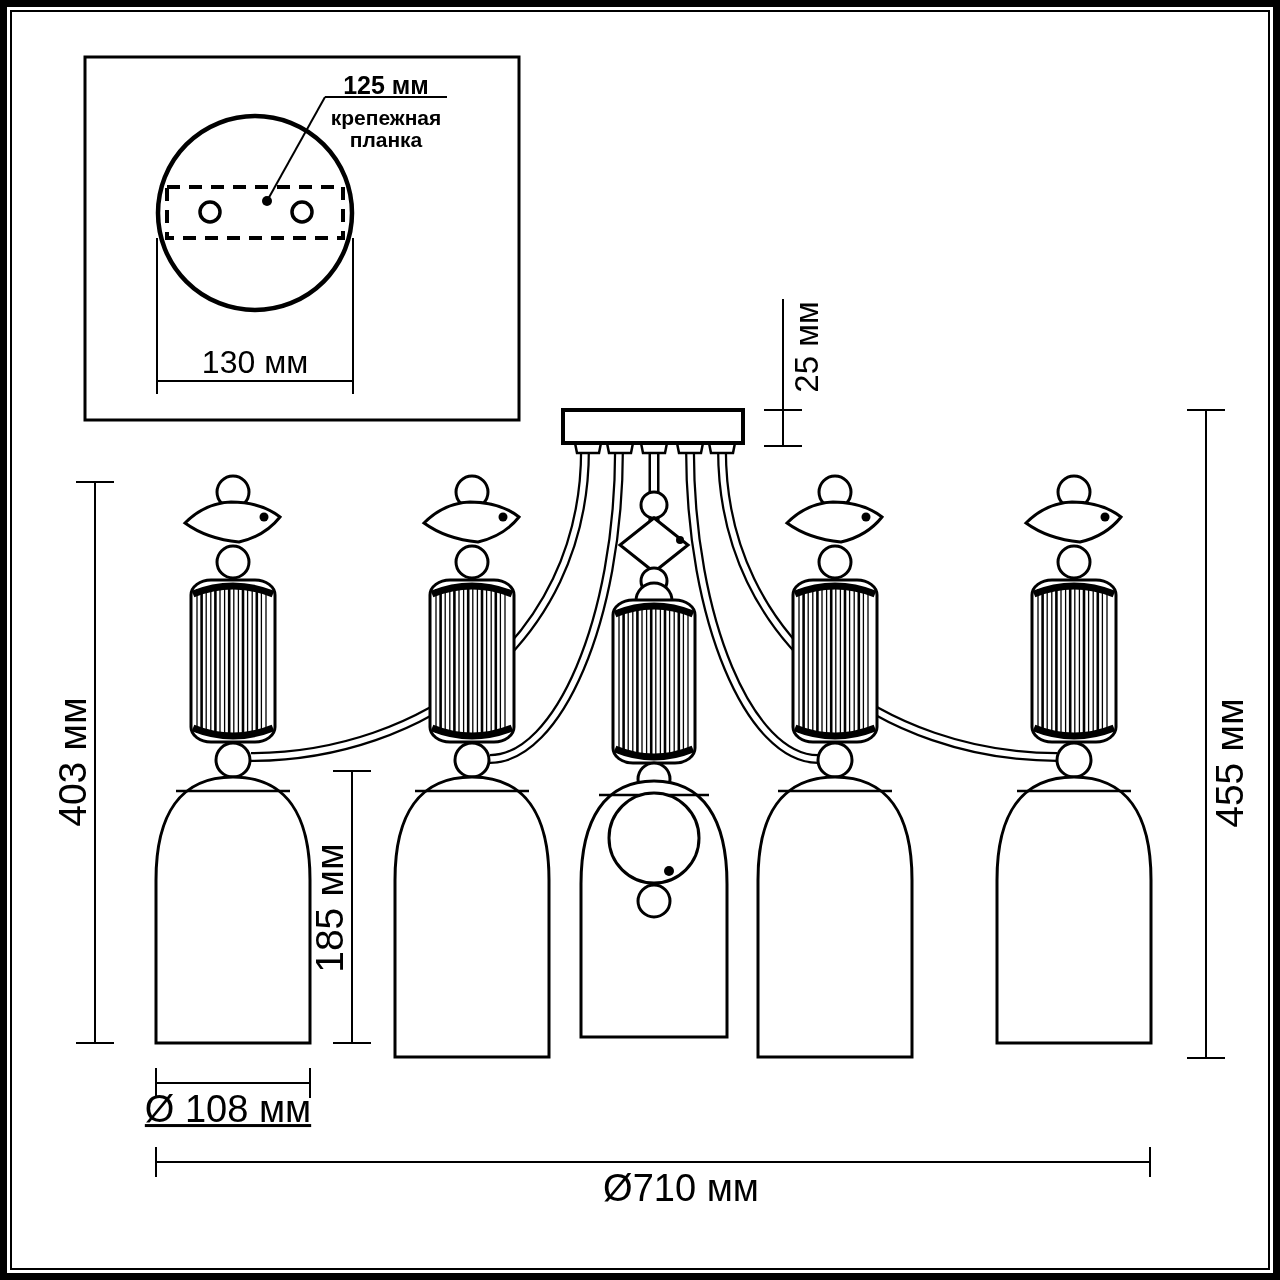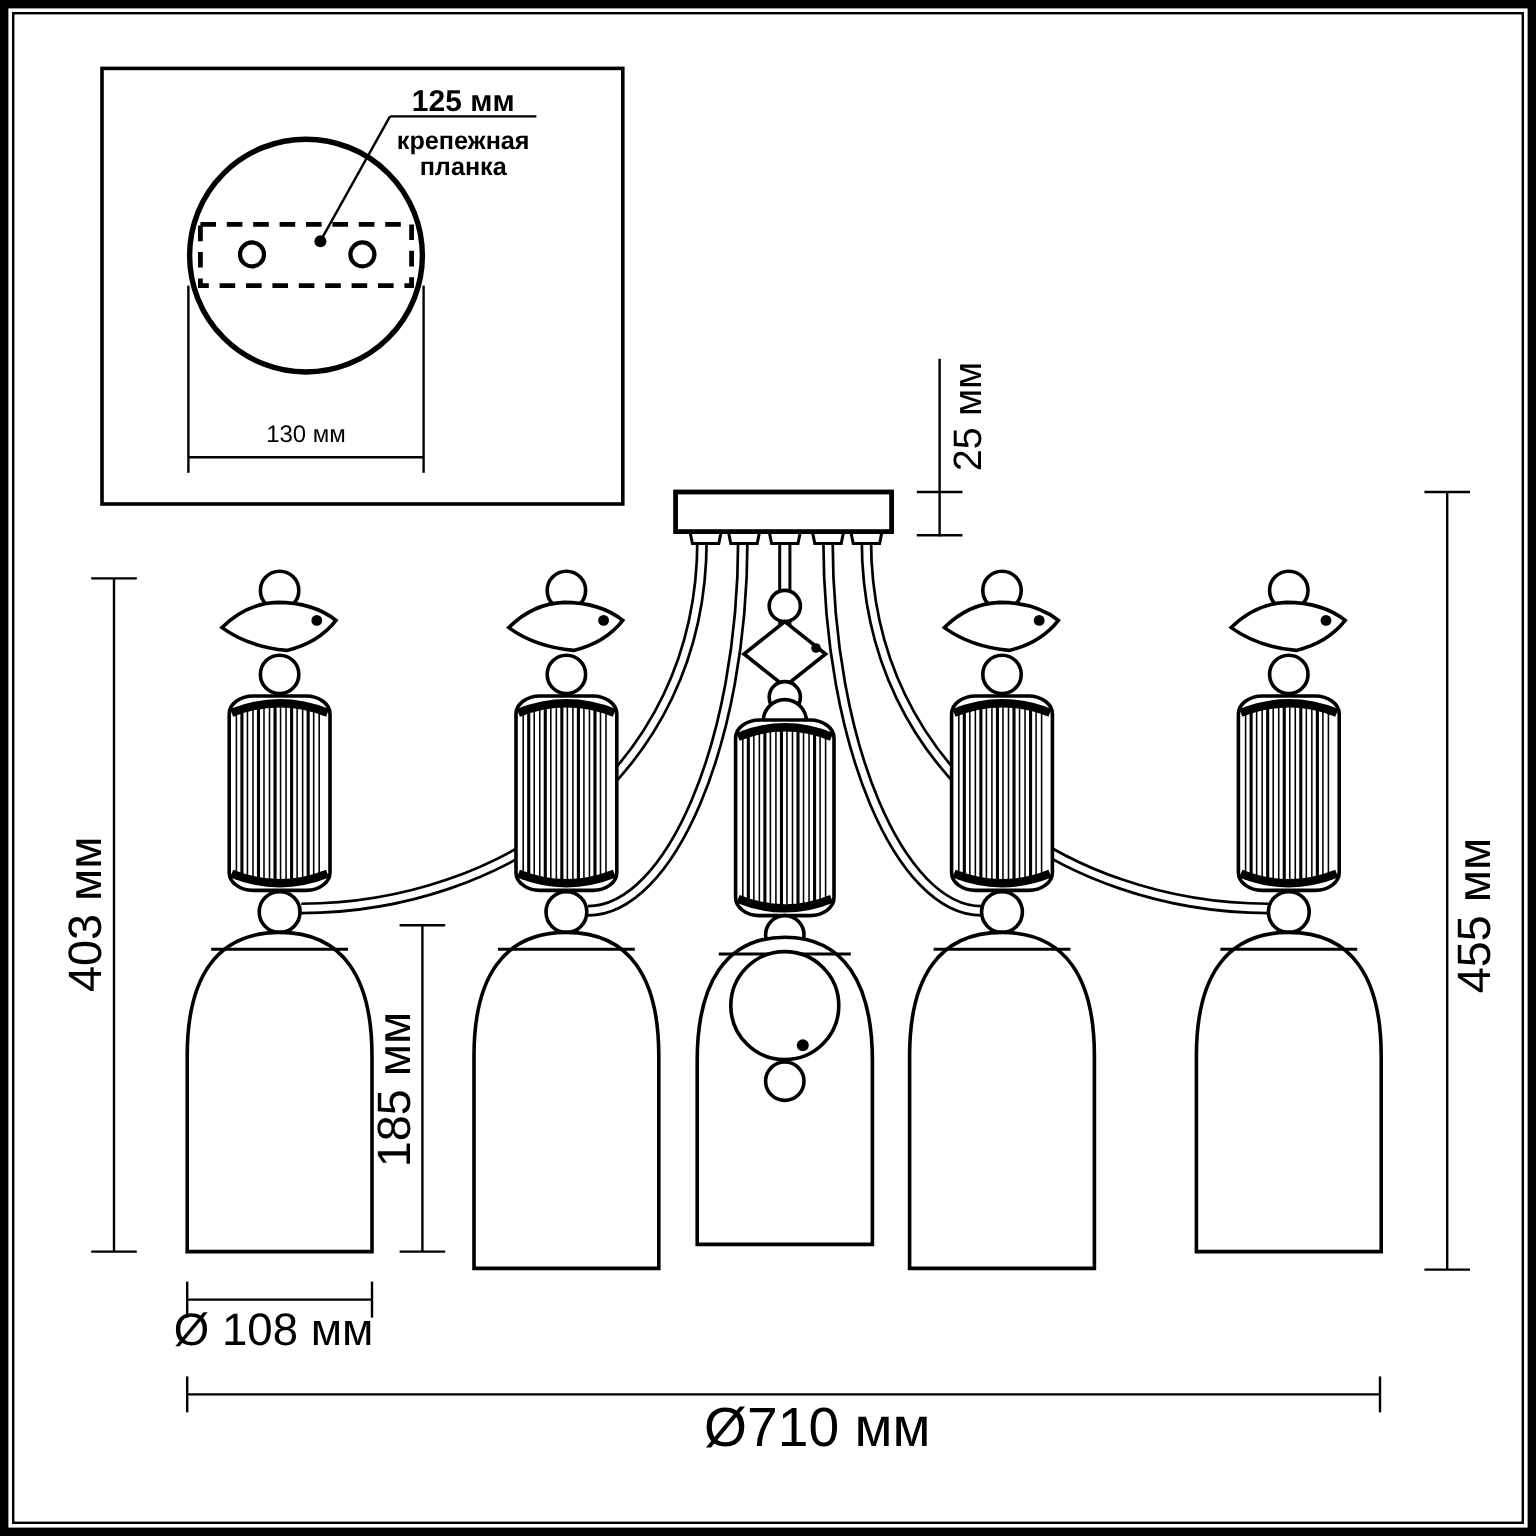--- a/index.html
+++ b/index.html
@@ -212,24 +212,24 @@
           <circle cx="654" cy="901" r="16" fill="#ffffff" stroke="#000000" stroke-width="3"></circle>
         </g>
       </g>
     </svg>
 
   <div class="lbl" style="left:386px;top:85px;font-size:25px;font-weight:600;">125 мм</div>
   <div class="lbl" style="left:386px;top:129px;font-size:21px;font-weight:600;">
     <div>крепежная</div>
     <div>планка</div>
   </div>
-  <div class="lbl" style="left:255px;top:363px;font-size:20px;">130 мм</div>
+  <div class="lbl" style="left:255px;top:363px;font-size:32px;">130 мм</div>
 
   <div class="lbl rot" style="left:807px;top:347px;font-size:33px;">25 мм</div>
   <div class="lbl rot" style="left:73px;top:762px;font-size:39px;">403 мм</div>
   <div class="lbl rot" style="left:1230px;top:763px;font-size:39px;">455 мм</div>
   <div class="lbl rot" style="left:330px;top:908px;font-size:39px;">185 мм</div>
-  <div class="lbl" style="left:228px;top:1110px;font-size:38px;">Ø 108 мм</div>
-  <div class="lbl" style="left:681px;top:1189px;font-size:46px;">Ø710 мм</div>
+  <div class="lbl" style="left:228px;top:1110px;font-size:38px;text-decoration:underline;">Ø 108 мм</div>
+  <div class="lbl" style="left:681px;top:1189px;font-size:38px;">Ø710 мм</div>
 
   <div class="frame-outer"></div>
   <div class="frame-inner"></div>
 </div>
 
 </body></html>

